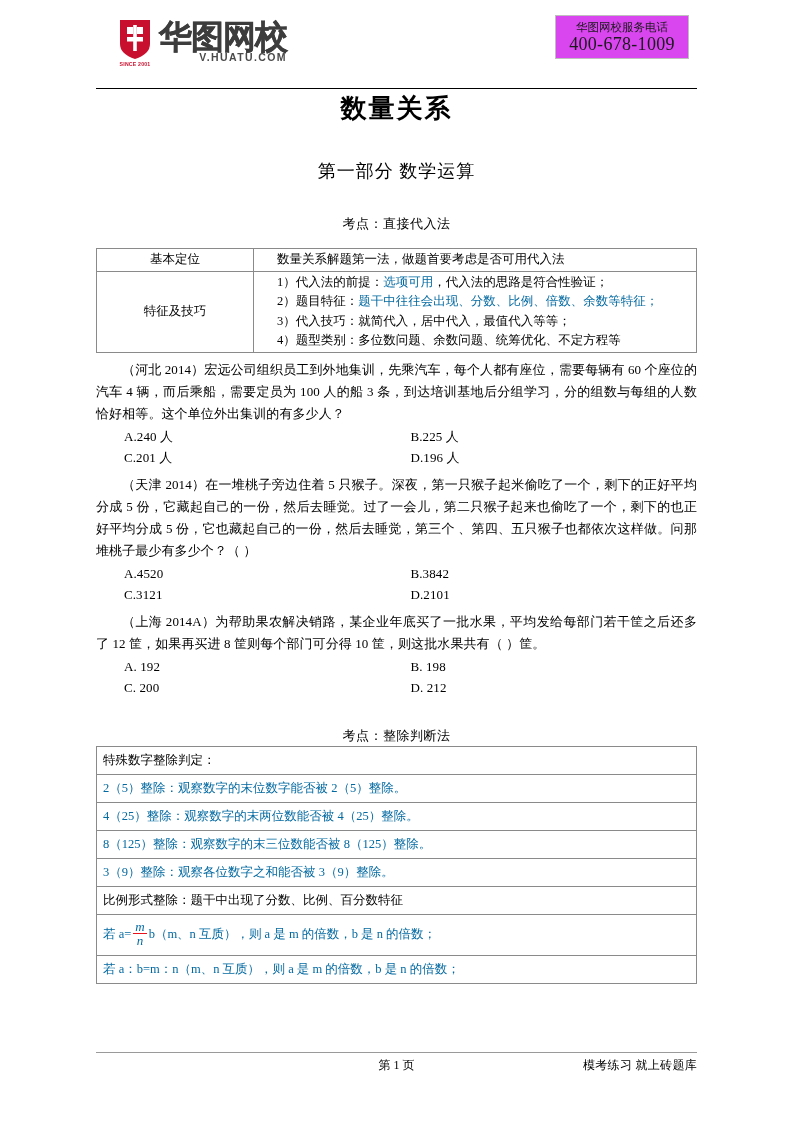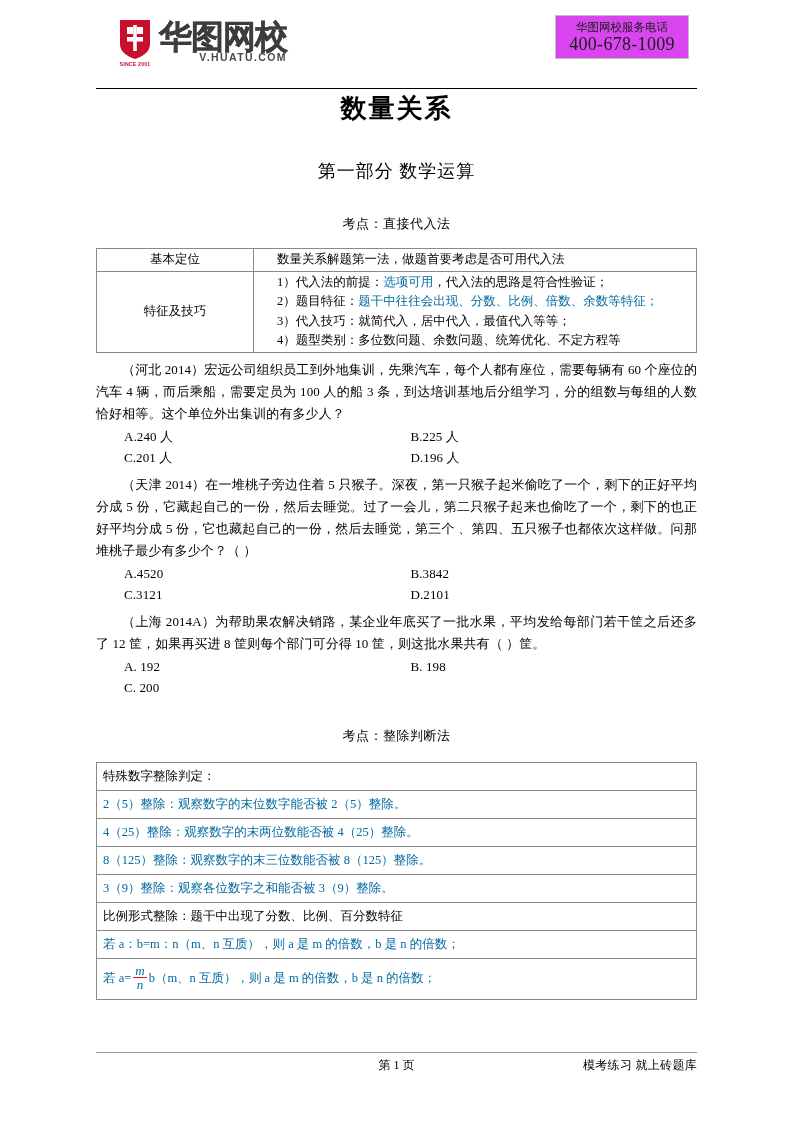--- a/index.html
+++ b/index.html
@@ -156,21 +156,20 @@
     vertical-align: middle;
   }
   td.body-col p {
     margin: 0;
   }
   .red { color: #0369a1; }
 
   table.judge {
     border-collapse: collapse;
     width: 100%;
-    margin-top: 16px;
     table-layout: fixed;
   }
   table.judge td {
     border: 1px solid #8a8a8a;
     font-size: 12.5px;
     line-height: 19px;
     padding: 4px 6px;
     vertical-align: middle;
   }
   table.judge td.tall {
@@ -346,20 +345,21 @@
 
   <div class="question">
     <p class="q-body">（上海 2014A）为帮助果农解决销路，某企业年底买了一批水果，平均发给每部门若干筐之后还多了 12 筐，如果再买进 8 筐则每个部门可分得 10 筐，则这批水果共有（  ）筐。</p>
     <div class="options">
       <div class="opt-row">
         <div class="opt-cell">A. 192</div>
         <div class="opt-cell">B. 198</div>
       </div>
       <div class="opt-row">
         <div class="opt-cell">C. 200</div>
+        <div class="opt-cell">D. 212</div>
       </div>
     </div>
   </div>
 
   <div class="kaodian second">考点：整除判断法</div>
 
   <table class="judge">
     <tbody>
       <tr>
         <td>特殊数字整除判定：</td>
@@ -373,24 +373,24 @@
       <tr>
         <td class="red">8（125）整除：观察数字的末三位数能否被 8（125）整除。</td>
       </tr>
       <tr>
         <td class="red">3（9）整除：观察各位数字之和能否被 3（9）整除。</td>
       </tr>
       <tr>
         <td>比例形式整除：题干中出现了分数、比例、百分数特征</td>
       </tr>
       <tr>
+        <td class="red tall"><span>若 a=</span><span class="frac"><span class="num">m</span><span class="den">n</span></span><span>b（m、n 互质），则 a 是 m 的倍数，b 是 n 的倍数；</span></td>
+      </tr>
+      <tr>
         <td class="red">若 a：b=m：n（m、n 互质），则 a 是 m 的倍数，b 是 n 的倍数；</td>
-      </tr>
-      <tr>
-        <td class="red tall"><span>若 a=</span><span class="frac"><span class="num">m</span><span class="den">n</span></span><span>b（m、n 互质），则 a 是 m 的倍数，b 是 n 的倍数；</span></td>
       </tr>
     </tbody>
   </table>
 
   <div class="footer">
     <div class="footer-rule"></div>
     <div class="footer-row">
       <div class="footer-center">第 1 页</div>
       <div class="footer-right">模考练习 就上砖题库</div>
     </div>

